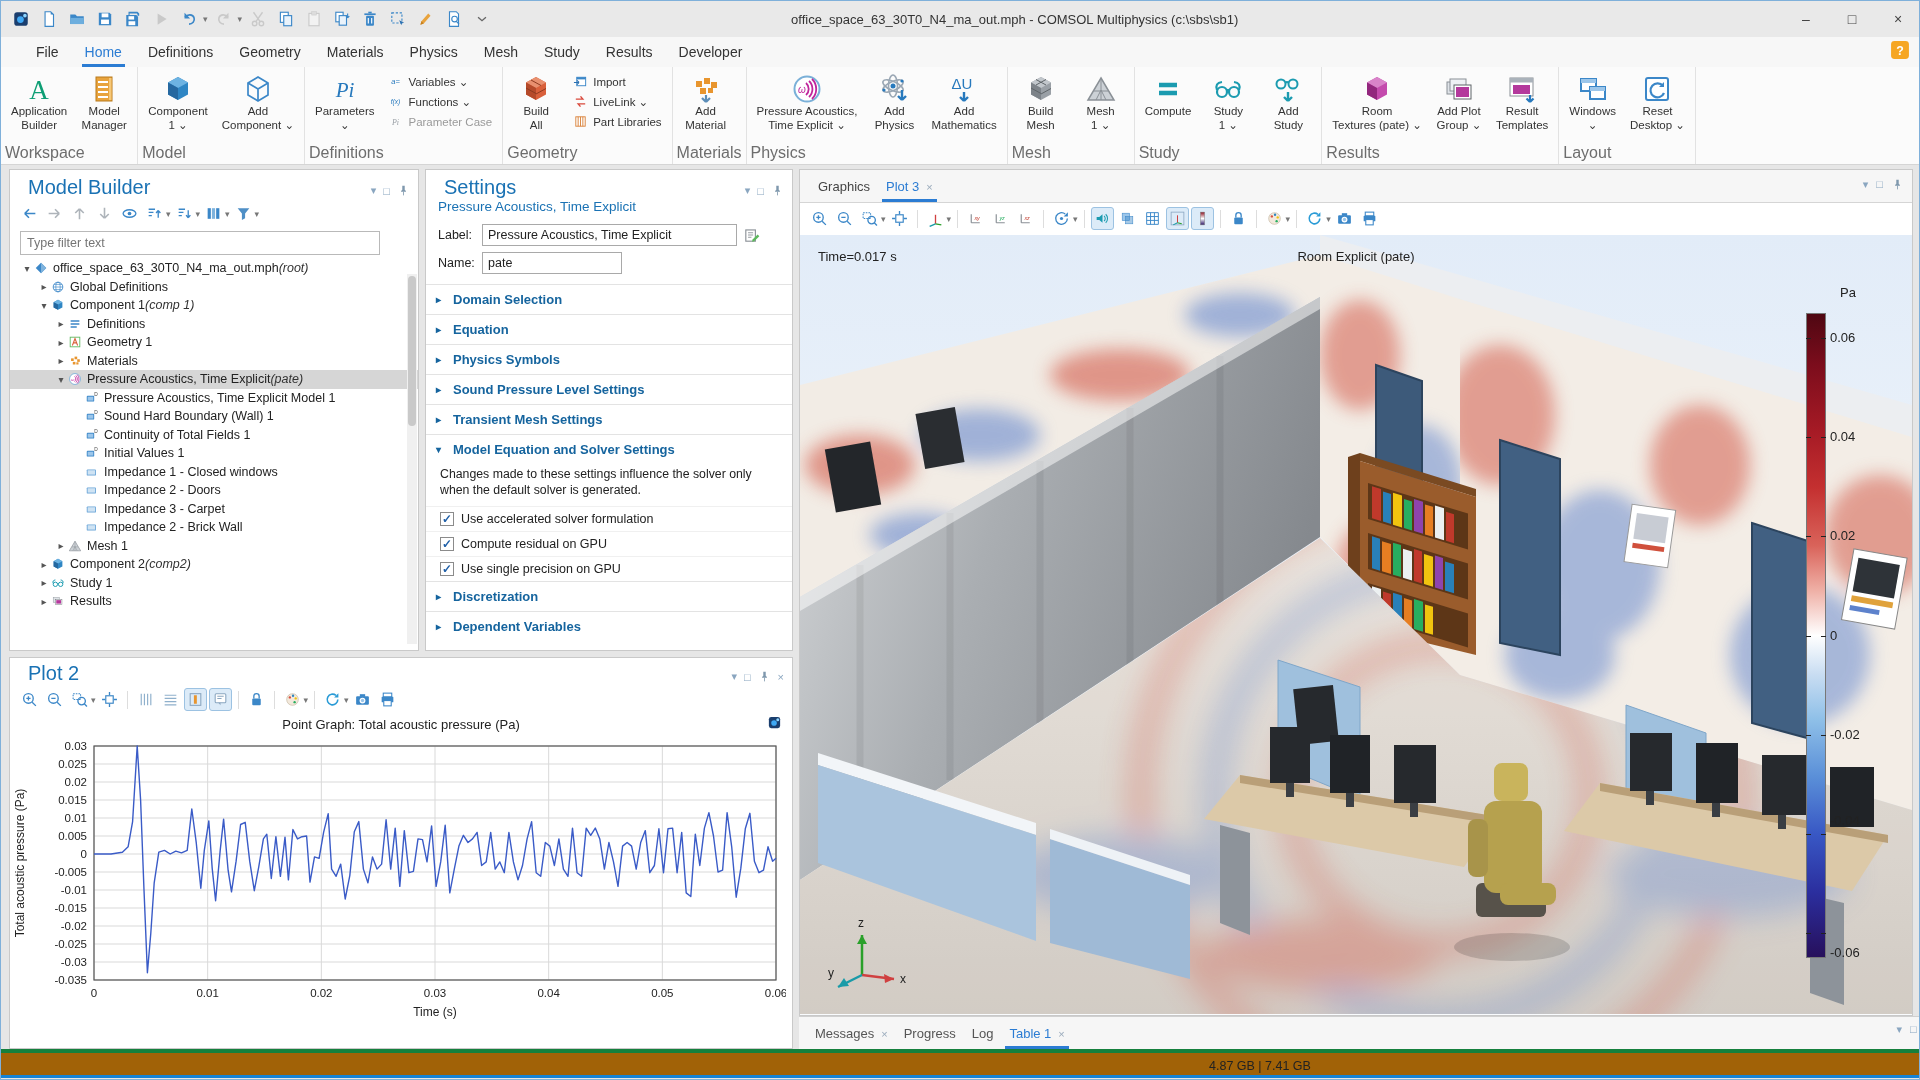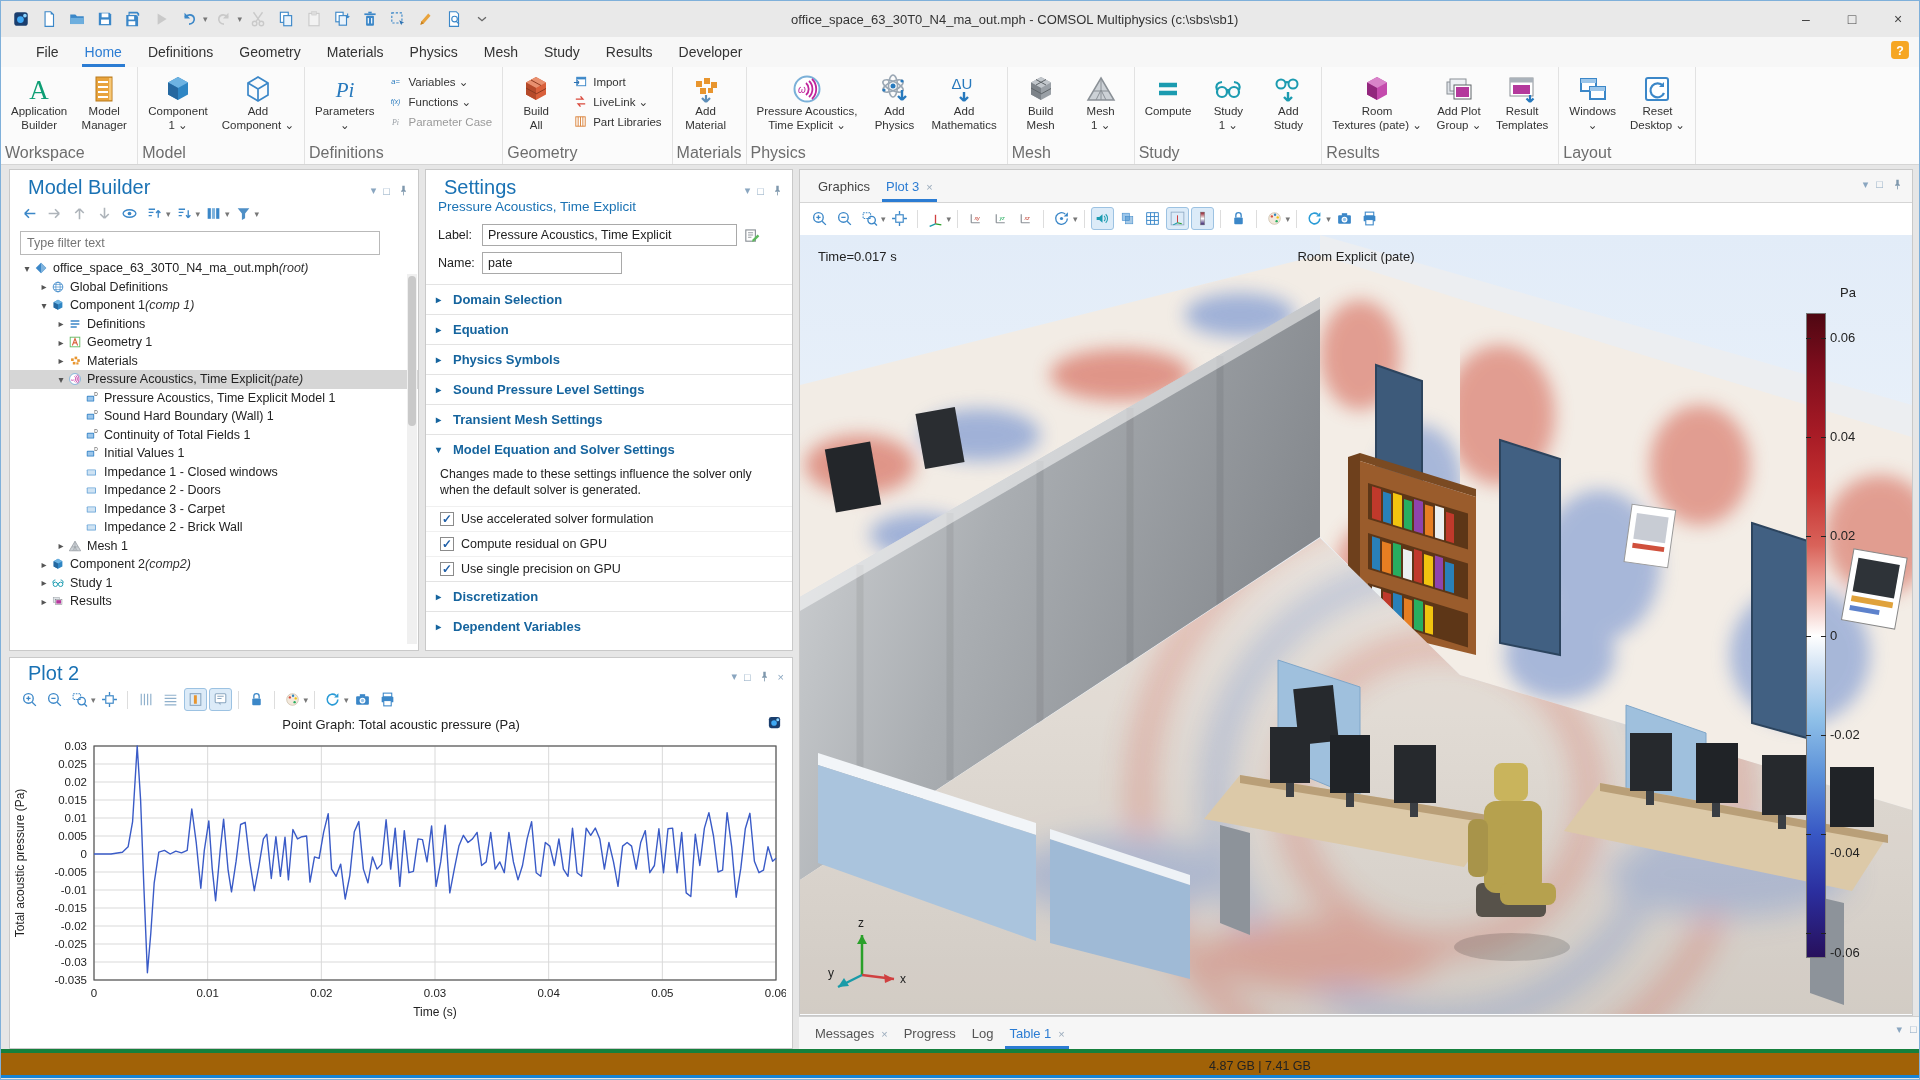--- a/index.html
+++ b/index.html
@@ -1591,21 +1591,21 @@
         <div class="cb-mark r" style="top: 152.038px;"></div>
         <div class="cb-tick" style="top: 243.269px;">0.02</div>
         <div class="cb-mark" style="top: 251.269px;"></div>
         <div class="cb-mark r" style="top: 251.269px;"></div>
         <div class="cb-tick" style="top: 342.5px;">0</div>
         <div class="cb-mark" style="top: 350.5px;"></div>
         <div class="cb-mark r" style="top: 350.5px;"></div>
         <div class="cb-tick" style="top: 441.731px;">-0.02</div>
         <div class="cb-mark" style="top: 449.731px;"></div>
         <div class="cb-mark r" style="top: 449.731px;"></div>
-        <div class="cb-tick" style="top: 560px;">-0.04</div>
+        <div class="cb-tick" style="top: 528px;">-0.04</div>
         <div class="cb-mark" style="top: 548.962px;"></div>
         <div class="cb-mark r" style="top: 548.962px;"></div>
         <div class="cb-tick" style="top: 640.192px; margin-top: 20px;">-0.06</div>
         <div class="cb-mark" style="top: 648.192px;"></div>
         <div class="cb-mark r" style="top: 648.192px;"></div>
       </div>
 
     <svg id="triad" width="86" height="76" viewBox="0 0 86 76">
       <path d="M36 62 V22" stroke="#2aa02a" stroke-width="2.5"></path>
       <path d="M36 22 l-5 9 h10 z" fill="#2aa02a"></path>

